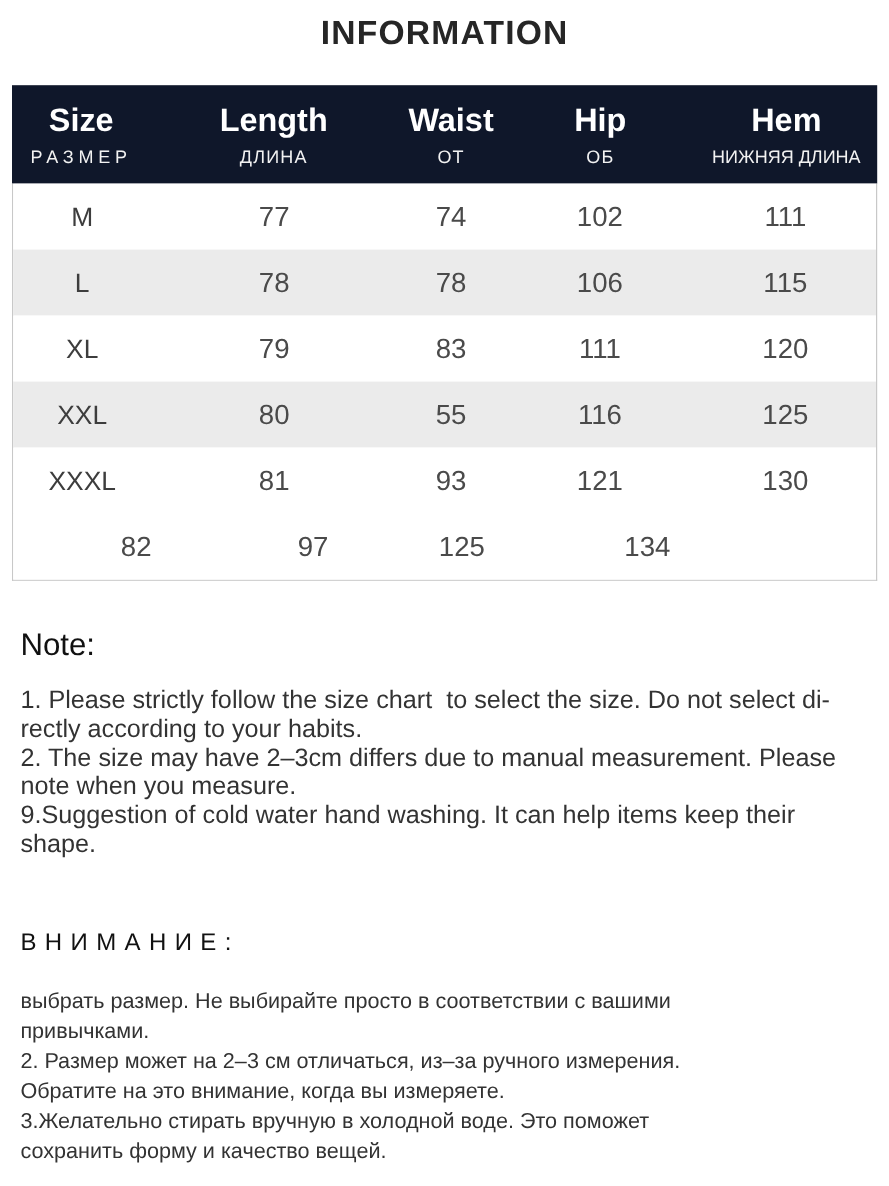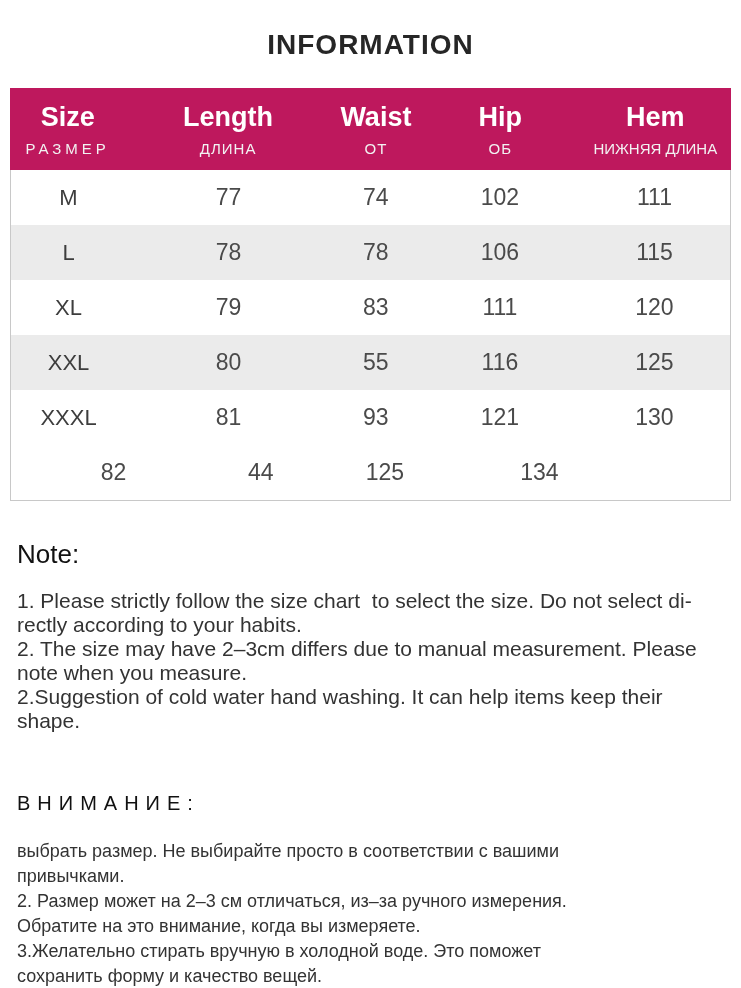--- a/index.html
+++ b/index.html
@@ -7,34 +7,34 @@
   body {
     width: 741px; height: 988px;
     font-family: "Liberation Sans", "DejaVu Sans", sans-serif;
     color: #333333;
     overflow: hidden;
     position: relative;
   }
 
   
   .page-title {
-    padding-top: 29px;
+    padding-top: 12px;
     text-align: center;
     font-size: 28px;
     font-weight: 700;
     letter-spacing: 1px;
     color: #262626;
   }
 
   
   .size-table { margin: 27px 10px 0 10px; }
   .thead {
     display: flex;
     height: 82px;
-    background: #be185d;
+    background: #0f172a;
     color: #ffffff;
   }
   .th {
     display: flex;
     flex-direction: column;
     align-items: center;
     justify-content: center;
     gap: 7px;
   }
   .th .en { font-size: 27px; font-weight: 700; }
@@ -151,35 +151,35 @@
     </div>
     <div class="tr">
       <div class="td col0 size-col">XXXL</div>
       <div class="td col1">81</div>
       <div class="td col2">93</div>
       <div class="td col3">121</div>
       <div class="td col4">130</div>
     </div>
     <div class="tr">
       <div class="td col1">82</div>
-      <div class="td col2">44</div>
+      <div class="td col2">97</div>
       <div class="td col3">125</div>
       <div class="td col4">134</div>
     </div>
   </div>
 </div>
 
 <div class="note">
   <div class="heading">Note:</div>
   <div class="lines">
     <div class="line">1. Please strictly follow the size chart  to select the size. Do not select di-</div>
     <div class="line">rectly according to your habits.</div>
     <div class="line">2. The size may have 2–3cm differs due to manual measurement. Please</div>
     <div class="line">note when you measure.</div>
-    <div class="line">2.Suggestion of cold water hand washing. It can help items keep their</div>
+    <div class="line">9.Suggestion of cold water hand washing. It can help items keep their</div>
     <div class="line">shape.</div>
   </div>
 </div>
 
 <div class="attention">
   <div class="heading">ВНИМАНИЕ:</div>
   <div class="lines">
     <div class="line">выбрать размер. Не выбирайте просто в соответствии с вашими</div>
     <div class="line">привычками.</div>
     <div class="line">2. Размер может на 2–3 см отличаться, из–за ручного измерения.</div>

